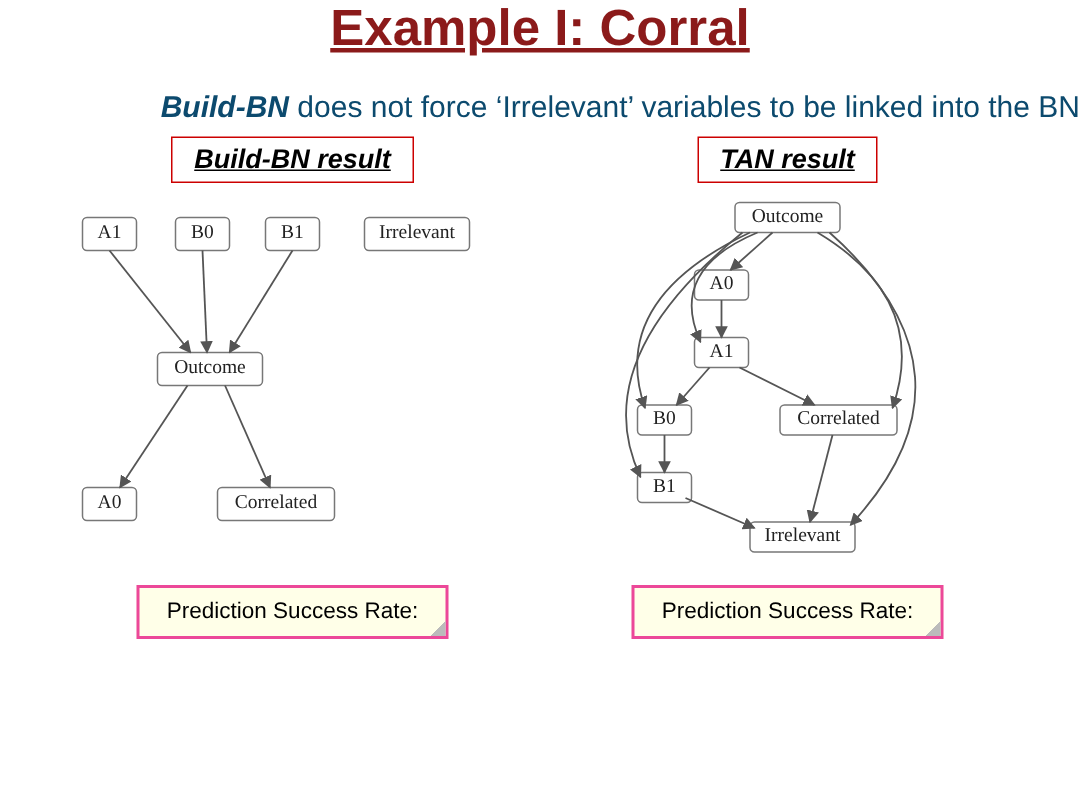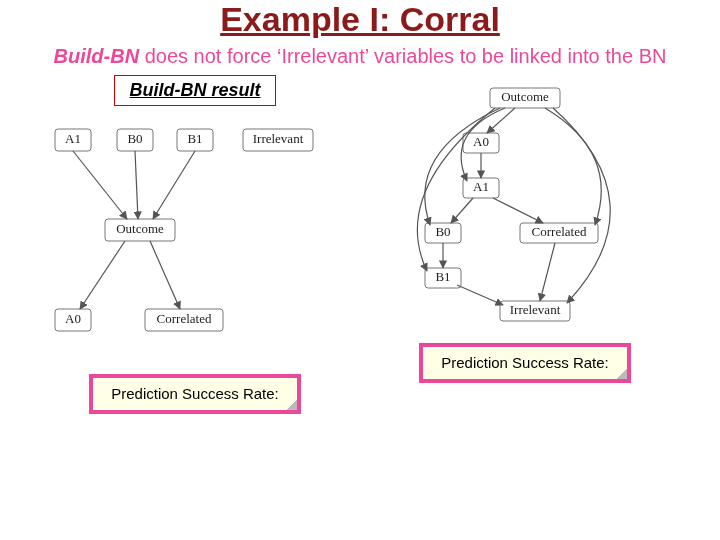--- a/index.html
+++ b/index.html
@@ -13,24 +13,24 @@
   }
   .title {
     text-align: center;
     font-family: "Comic Sans MS", cursive, sans-serif;
     font-weight: bold;
     font-size: 34px;
     color: #8b1a1a;
     text-decoration: underline;
   }
   .subtitle {
-    text-align: center;
+    text-align: right;
     font-size: 20px;
-    color: #ec4899;
-    margin-top: 4px;
+    color: #0c4a6e;
+    margin-top: 20px;
     line-height: 1.3;
   }
   .subtitle .method-name { font-style: italic; font-weight: bold; }
   .columns {
     display: flex;
     justify-content: flex-start;
     padding: 0 40px;
     margin-top: 6px;
     gap: 20px;
   }
@@ -51,21 +51,21 @@
     background: #fff;
   }
   .graph-box {
     margin-top: 8px;
     width: 300px;
     height: 240px;
     position: relative;
   }
   .result-box {
     margin-top: 20px;
-    border: 4px solid #ec4899;
+    border: 2px solid #ec4899;
     background: #ffffe8;
     padding: 6px 18px;
     text-align: center;
     font-size: 15px;
     color: #000;
     line-height: 1.3;
     position: relative;
   }
   .result-box::after{
     content:"";
@@ -133,20 +133,21 @@
         <line class="edge" x1="105" y1="127" x2="135" y2="195"></line>
       </svg>
     </div>
 
     <div class="result-box">
       <div>Prediction Success Rate:</div>
     </div>
   </div>
 
   <div class="col">
+    <div class="col-header">TAN result</div>
 
     <div class="graph-box">
       <svg viewBox="0 0 300 240">
         <defs>
           <marker id="arrow2" viewBox="0 0 10 10" refX="9" refY="5" markerWidth="7" markerHeight="7" orient="auto">
             <path d="M0,0 L10,5 L0,10 z" fill="#555"></path>
           </marker>
         </defs>
 
         <rect class="node-rect" x="115" y="5" width="70" height="20" rx="3"></rect>

